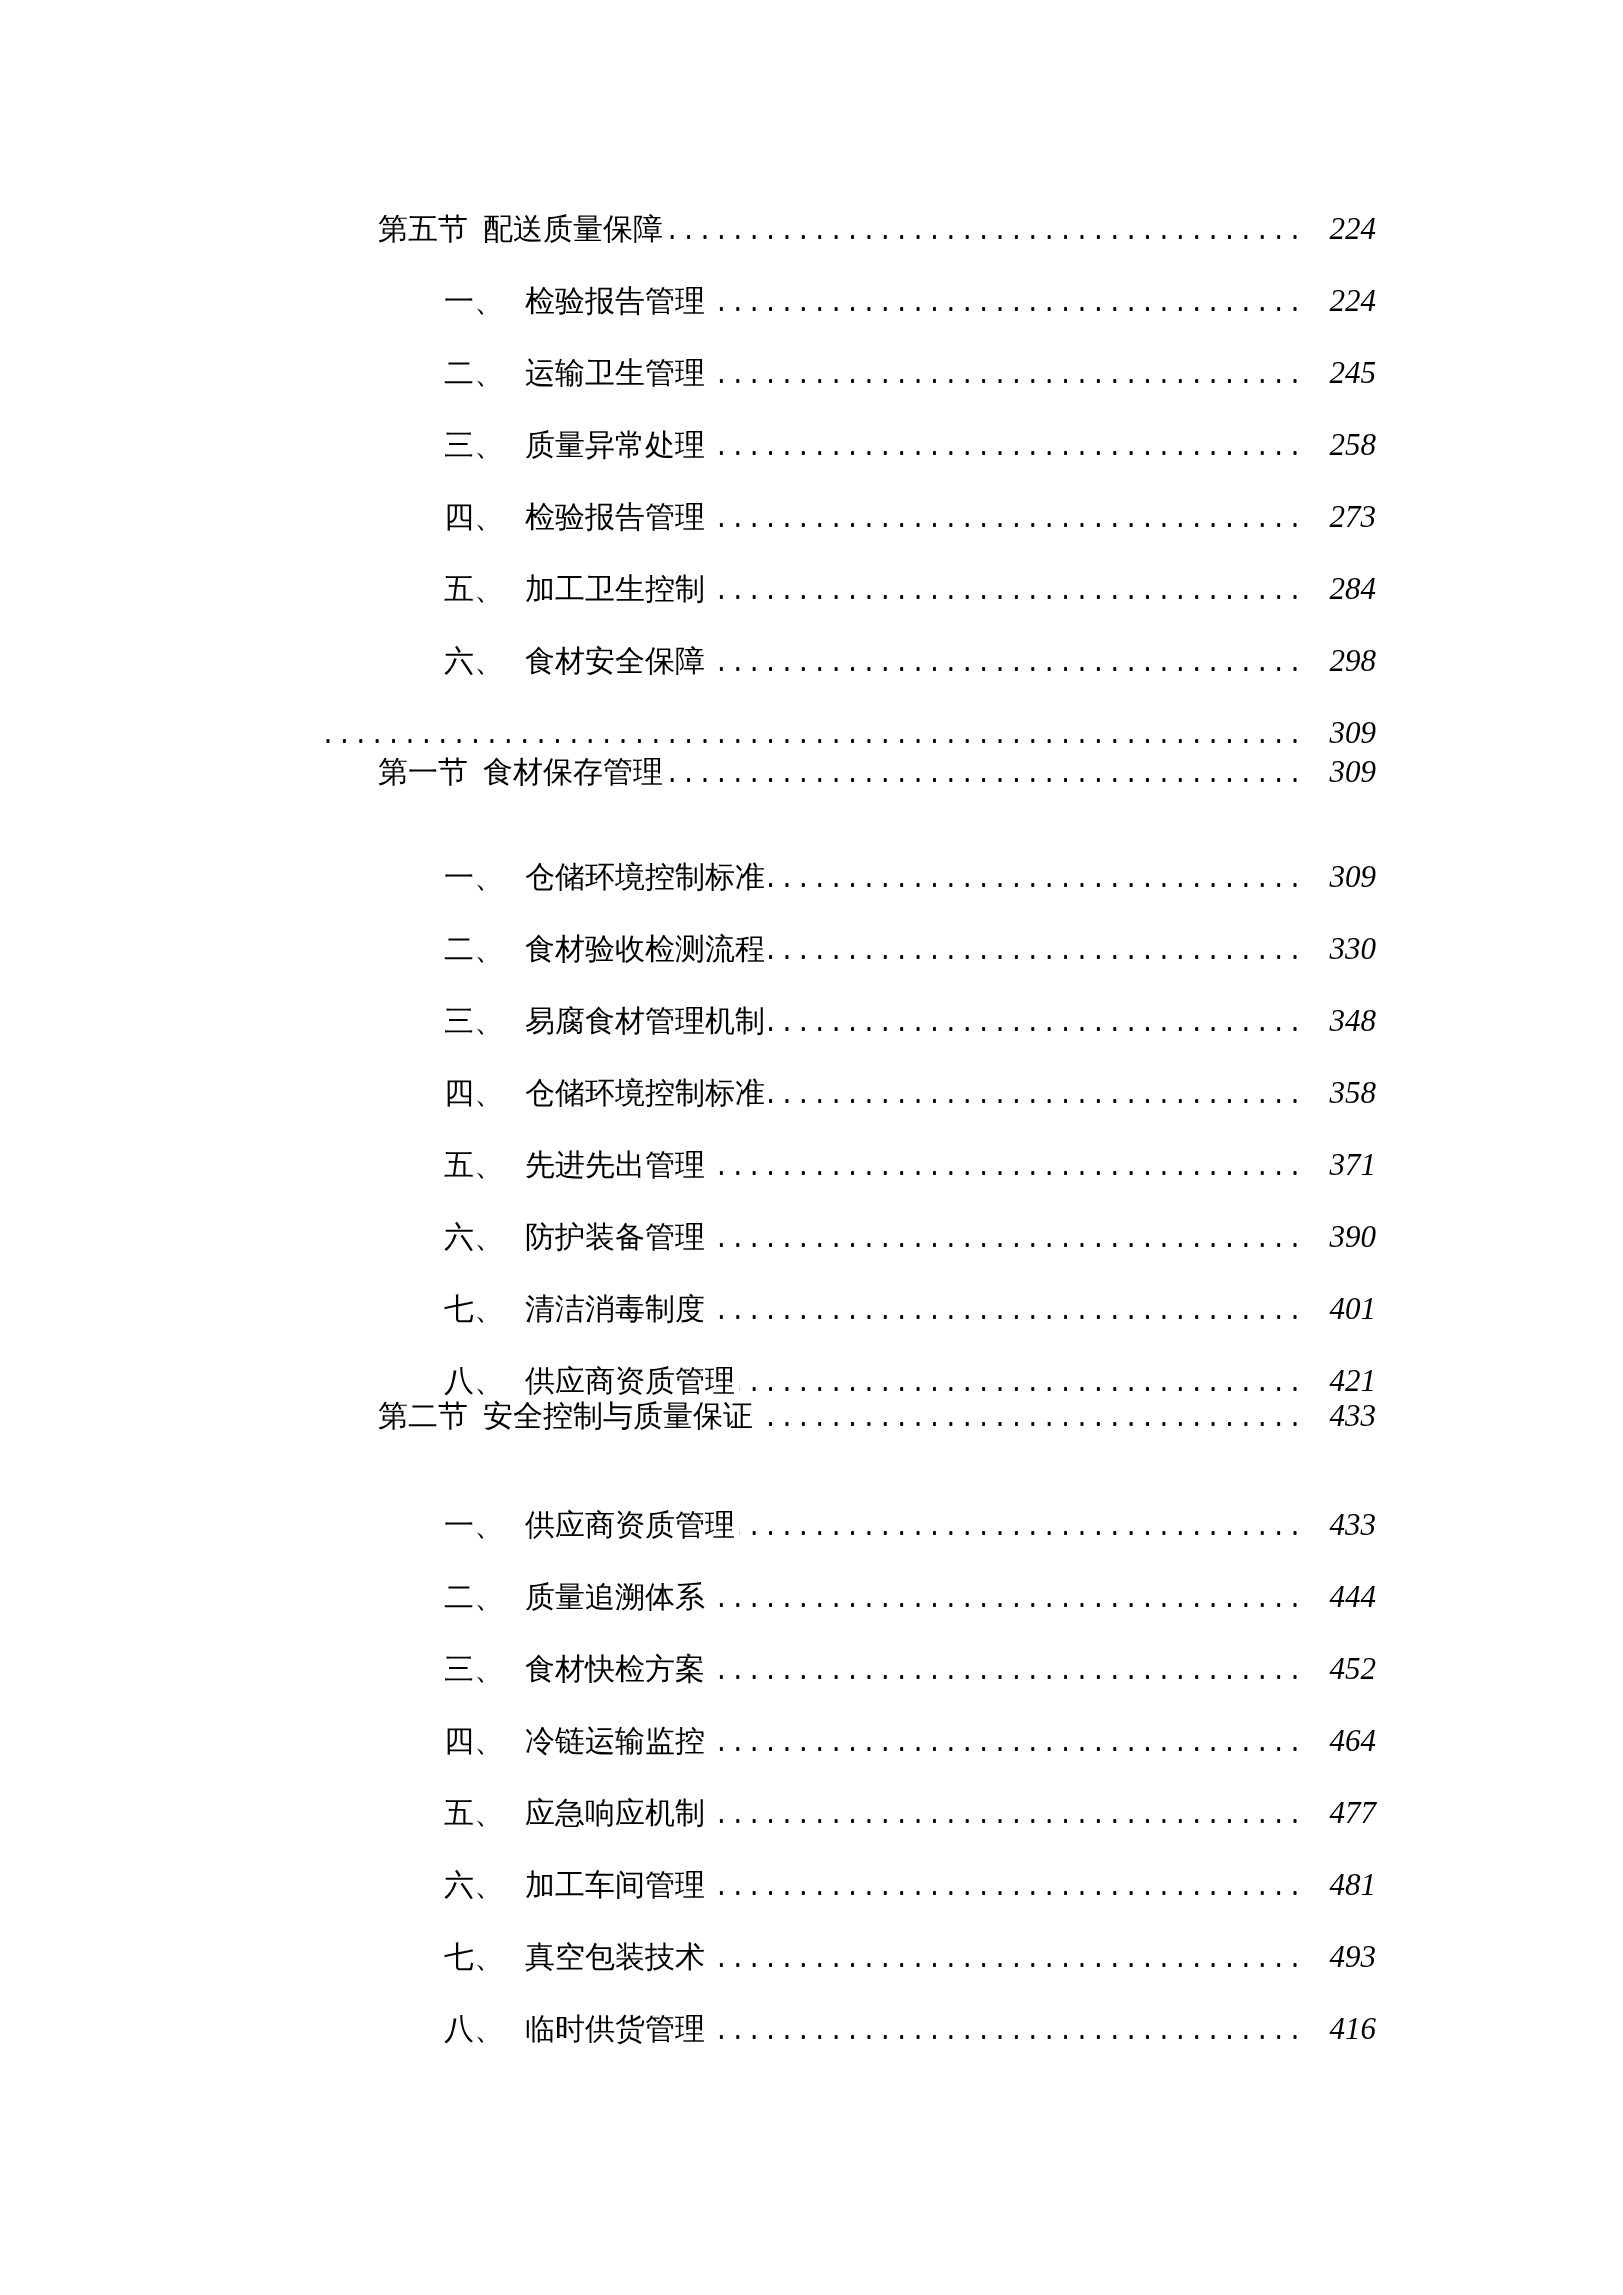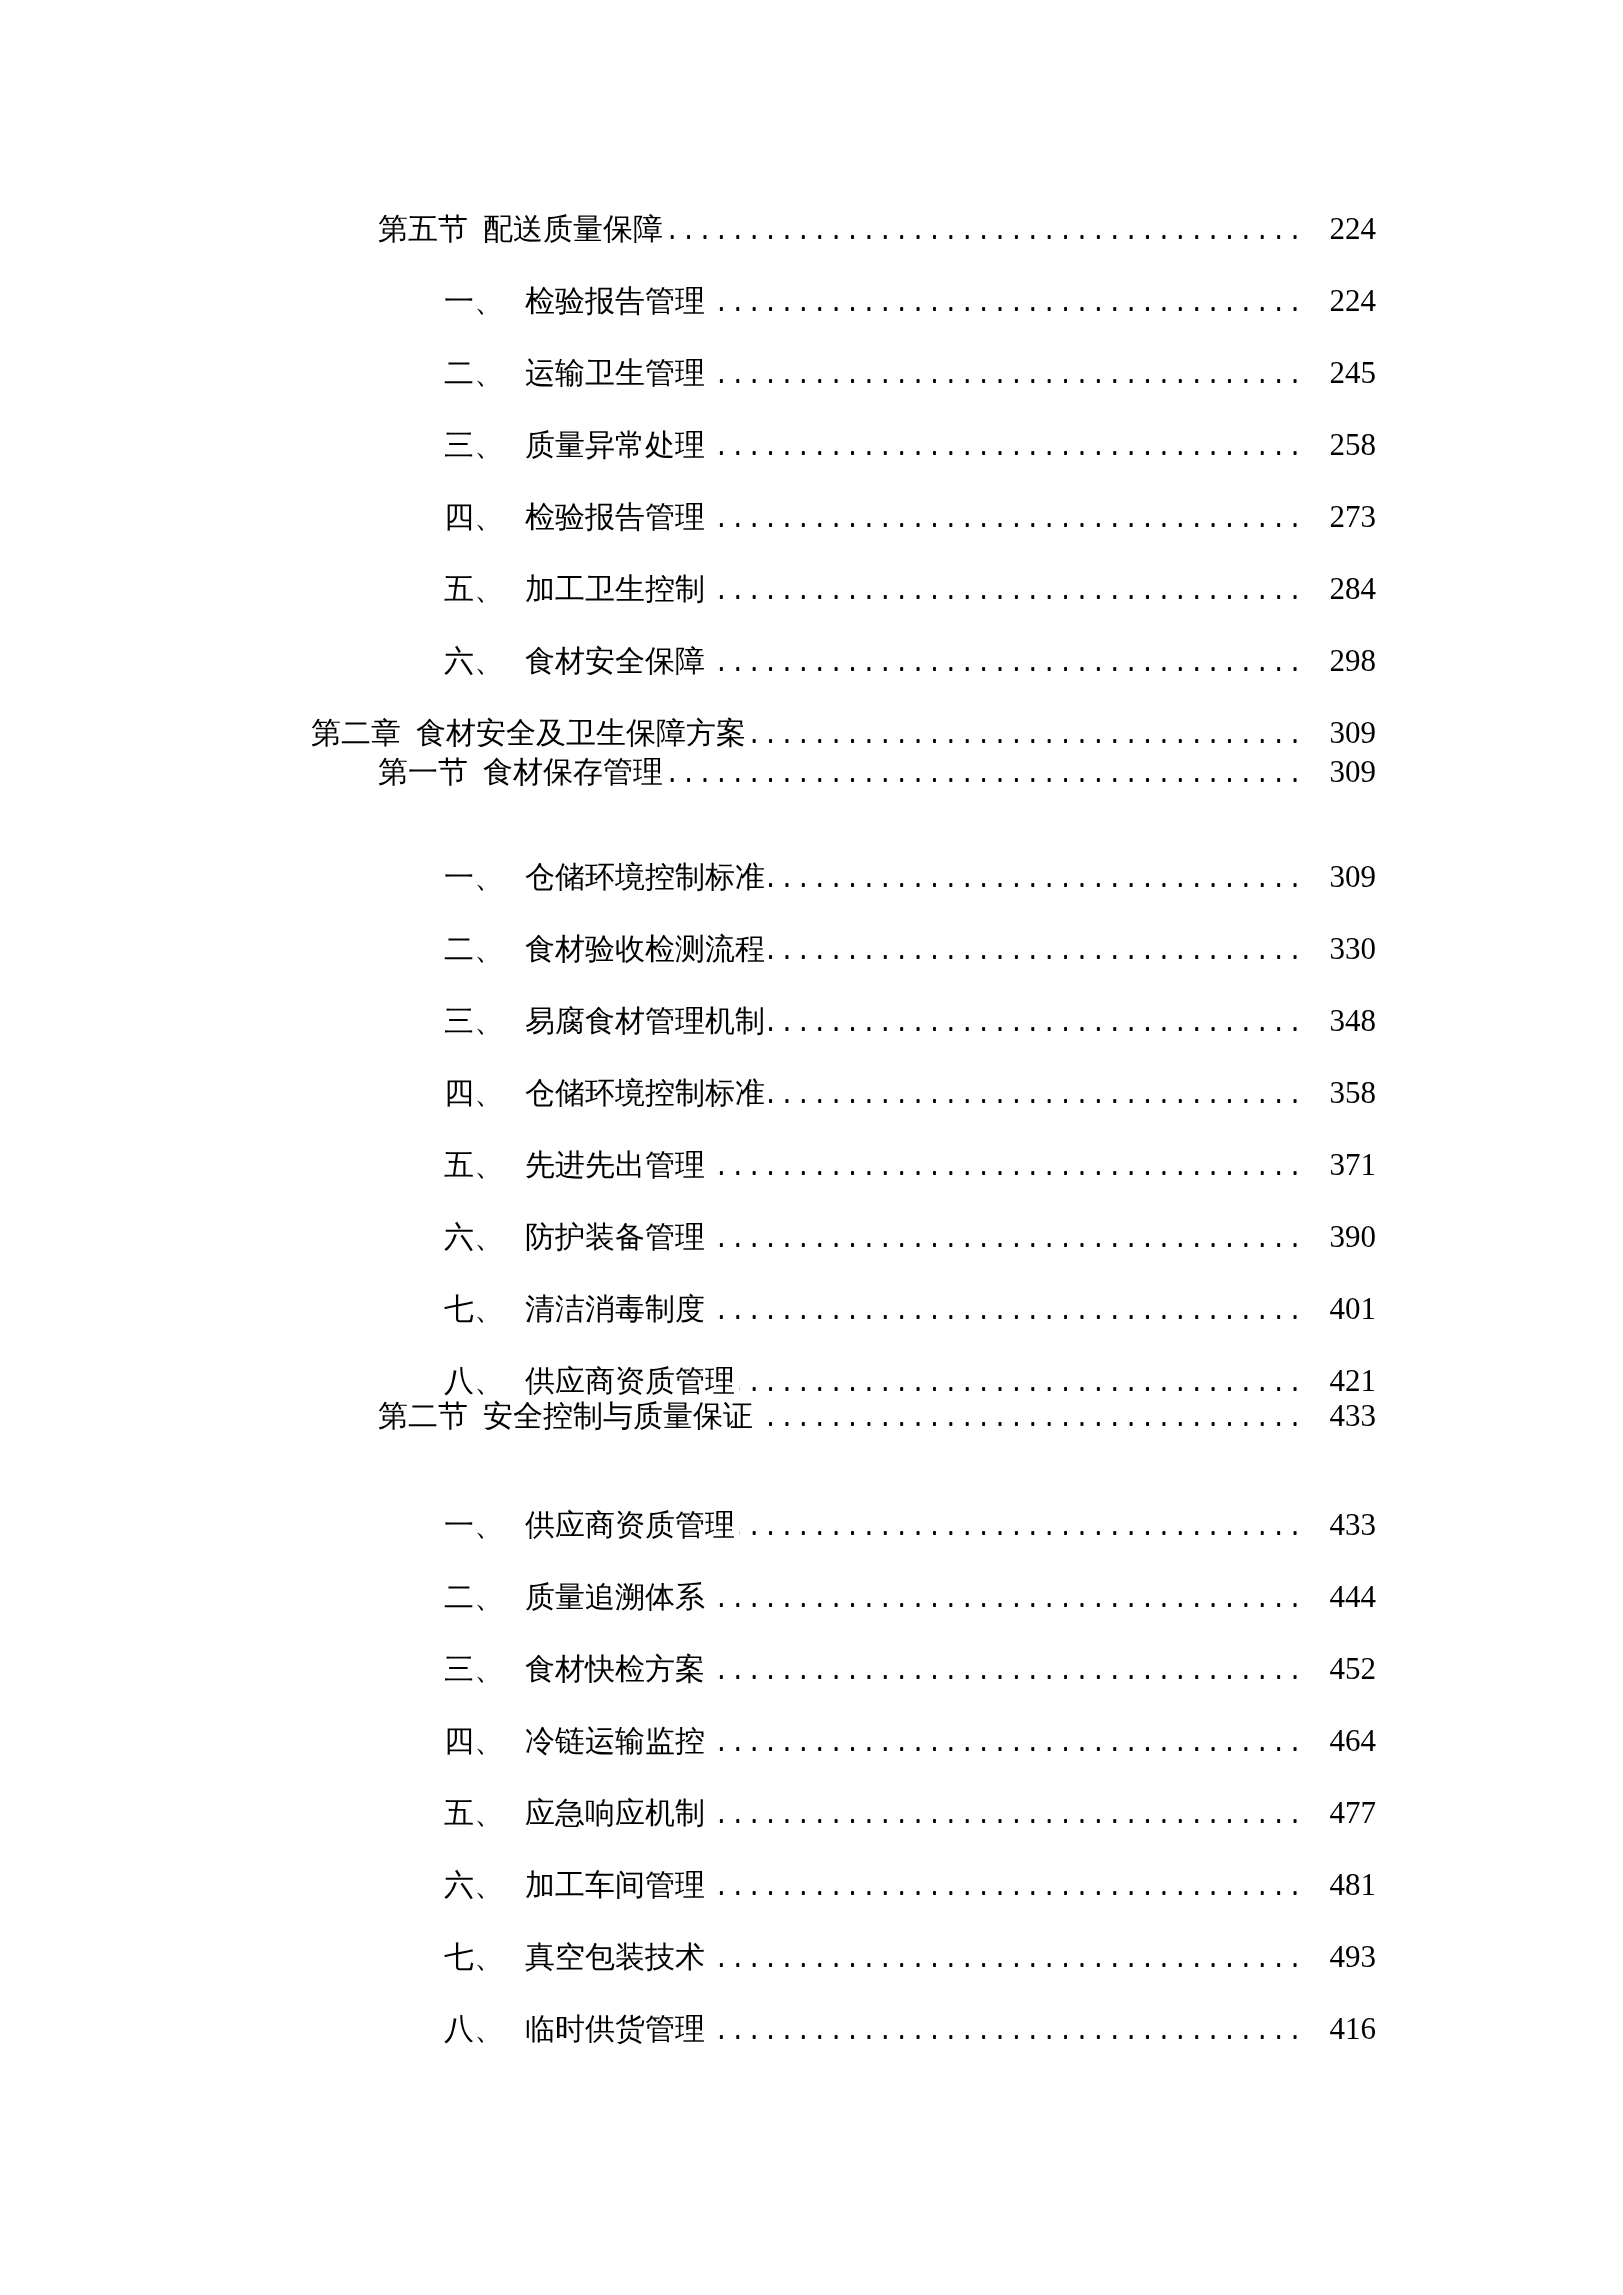--- a/index.html
+++ b/index.html
@@ -57,20 +57,21 @@
       background-repeat: repeat-x;
       background-position: right bottom;
     }
     .toc-row .page {
       flex: 0 0 auto;
       font-family: "Liberation Serif", "DejaVu Serif", serif;
       font-size: 31px;
       min-width: 52px;
       text-align: right;
       padding-left: 15.7px;
+      font-style: italic;
     }
     .lvl-chapter { left: 311px; }
     .lvl-section { left: 378px; }
     .lvl-item    { left: 444px; }
     .toc-row { right: 247px; }
   </style>
 </head>
 <body>
 
 <div class="toc">
@@ -117,21 +118,20 @@
   </div>
 
   <div class="toc-row lvl-item" style="top:641px">
     <span class="num">六、</span>
     <span class="title">食材安全保障</span>
     <span class="leader"></span>
     <span class="page">298</span>
   </div>
 
   <div class="toc-row lvl-chapter" style="top:713px">
-    <span class="title"><span>第二章</span> <span>食材安全及卫生保障方案</span></span>
     <span class="leader"></span>
     <span class="page">309</span>
   </div>
 
   <div class="toc-row lvl-section" style="top:752px">
     <span class="title"><span>第一节</span> <span>食材保存管理</span></span>
     <span class="leader"></span>
     <span class="page">309</span>
   </div>
 

